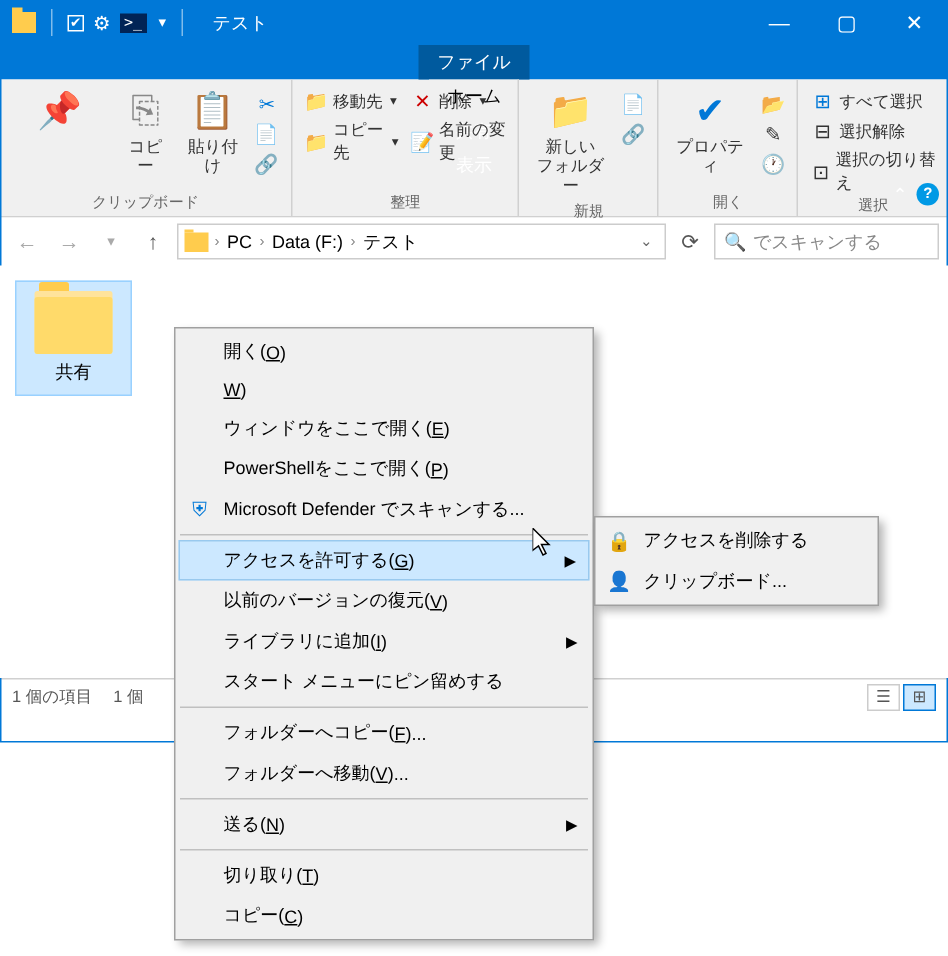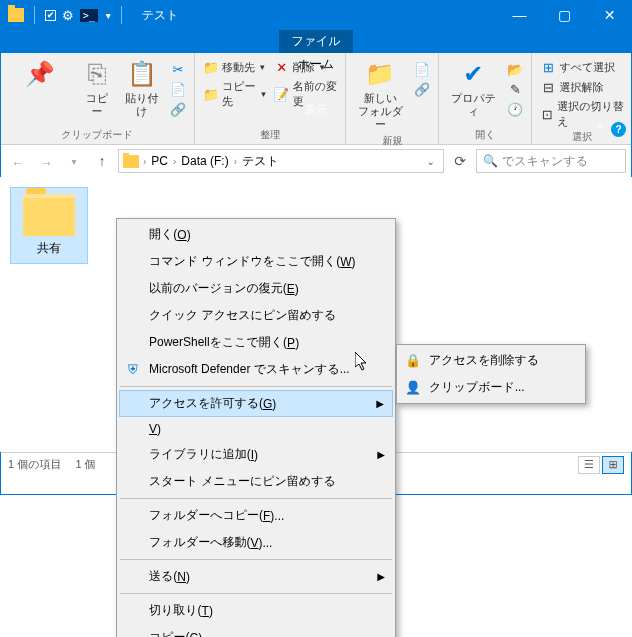--- a/index.html
+++ b/index.html
@@ -271,49 +271,46 @@
   </div>
 </div>
 
 <div class="ctxmenu ctx1">
   <div class="ctxitem">
       <span>開く(</span>
       <span class="u">O</span>
       <span>)</span>
     </div>
   <div class="ctxitem">
-      <span>コマンド ウィンドウをここで開く(</span>
       <span class="u">W</span>
       <span>)</span>
     </div>
   <div class="ctxitem">
-      <span>以前のバージョンの復元(</span>
+      <span>ウィンドウをここで開く(</span>
       <span class="u">E</span>
       <span>)</span>
-    </div>
-  <div class="ctxitem">
-      <span>クイック アクセスにピン留めする</span>
     </div>
   <div class="ctxitem">
       <span>PowerShellをここで開く(</span>
       <span class="u">P</span>
       <span>)</span>
     </div>
   <div class="ctxitem">
       <span class="cicon shield">⛨</span>
       <span>Microsoft Defender でスキャンする...</span>
     </div>
   <div class="ctxsep"></div>
   <div class="ctxitem hl">
       <span>アクセスを許可する(</span>
       <span class="u">G</span>
       <span>)</span>
       <span class="arrow">▶</span>
     </div>
   <div class="ctxitem">
+      <span>以前のバージョンの復元(</span>
       <span class="u">V</span>
       <span>)</span>
     </div>
   <div class="ctxitem">
       <span>ライブラリに追加(</span>
       <span class="u">I</span>
       <span>)</span>
       <span class="arrow">▶</span>
     </div>
   <div class="ctxitem">

